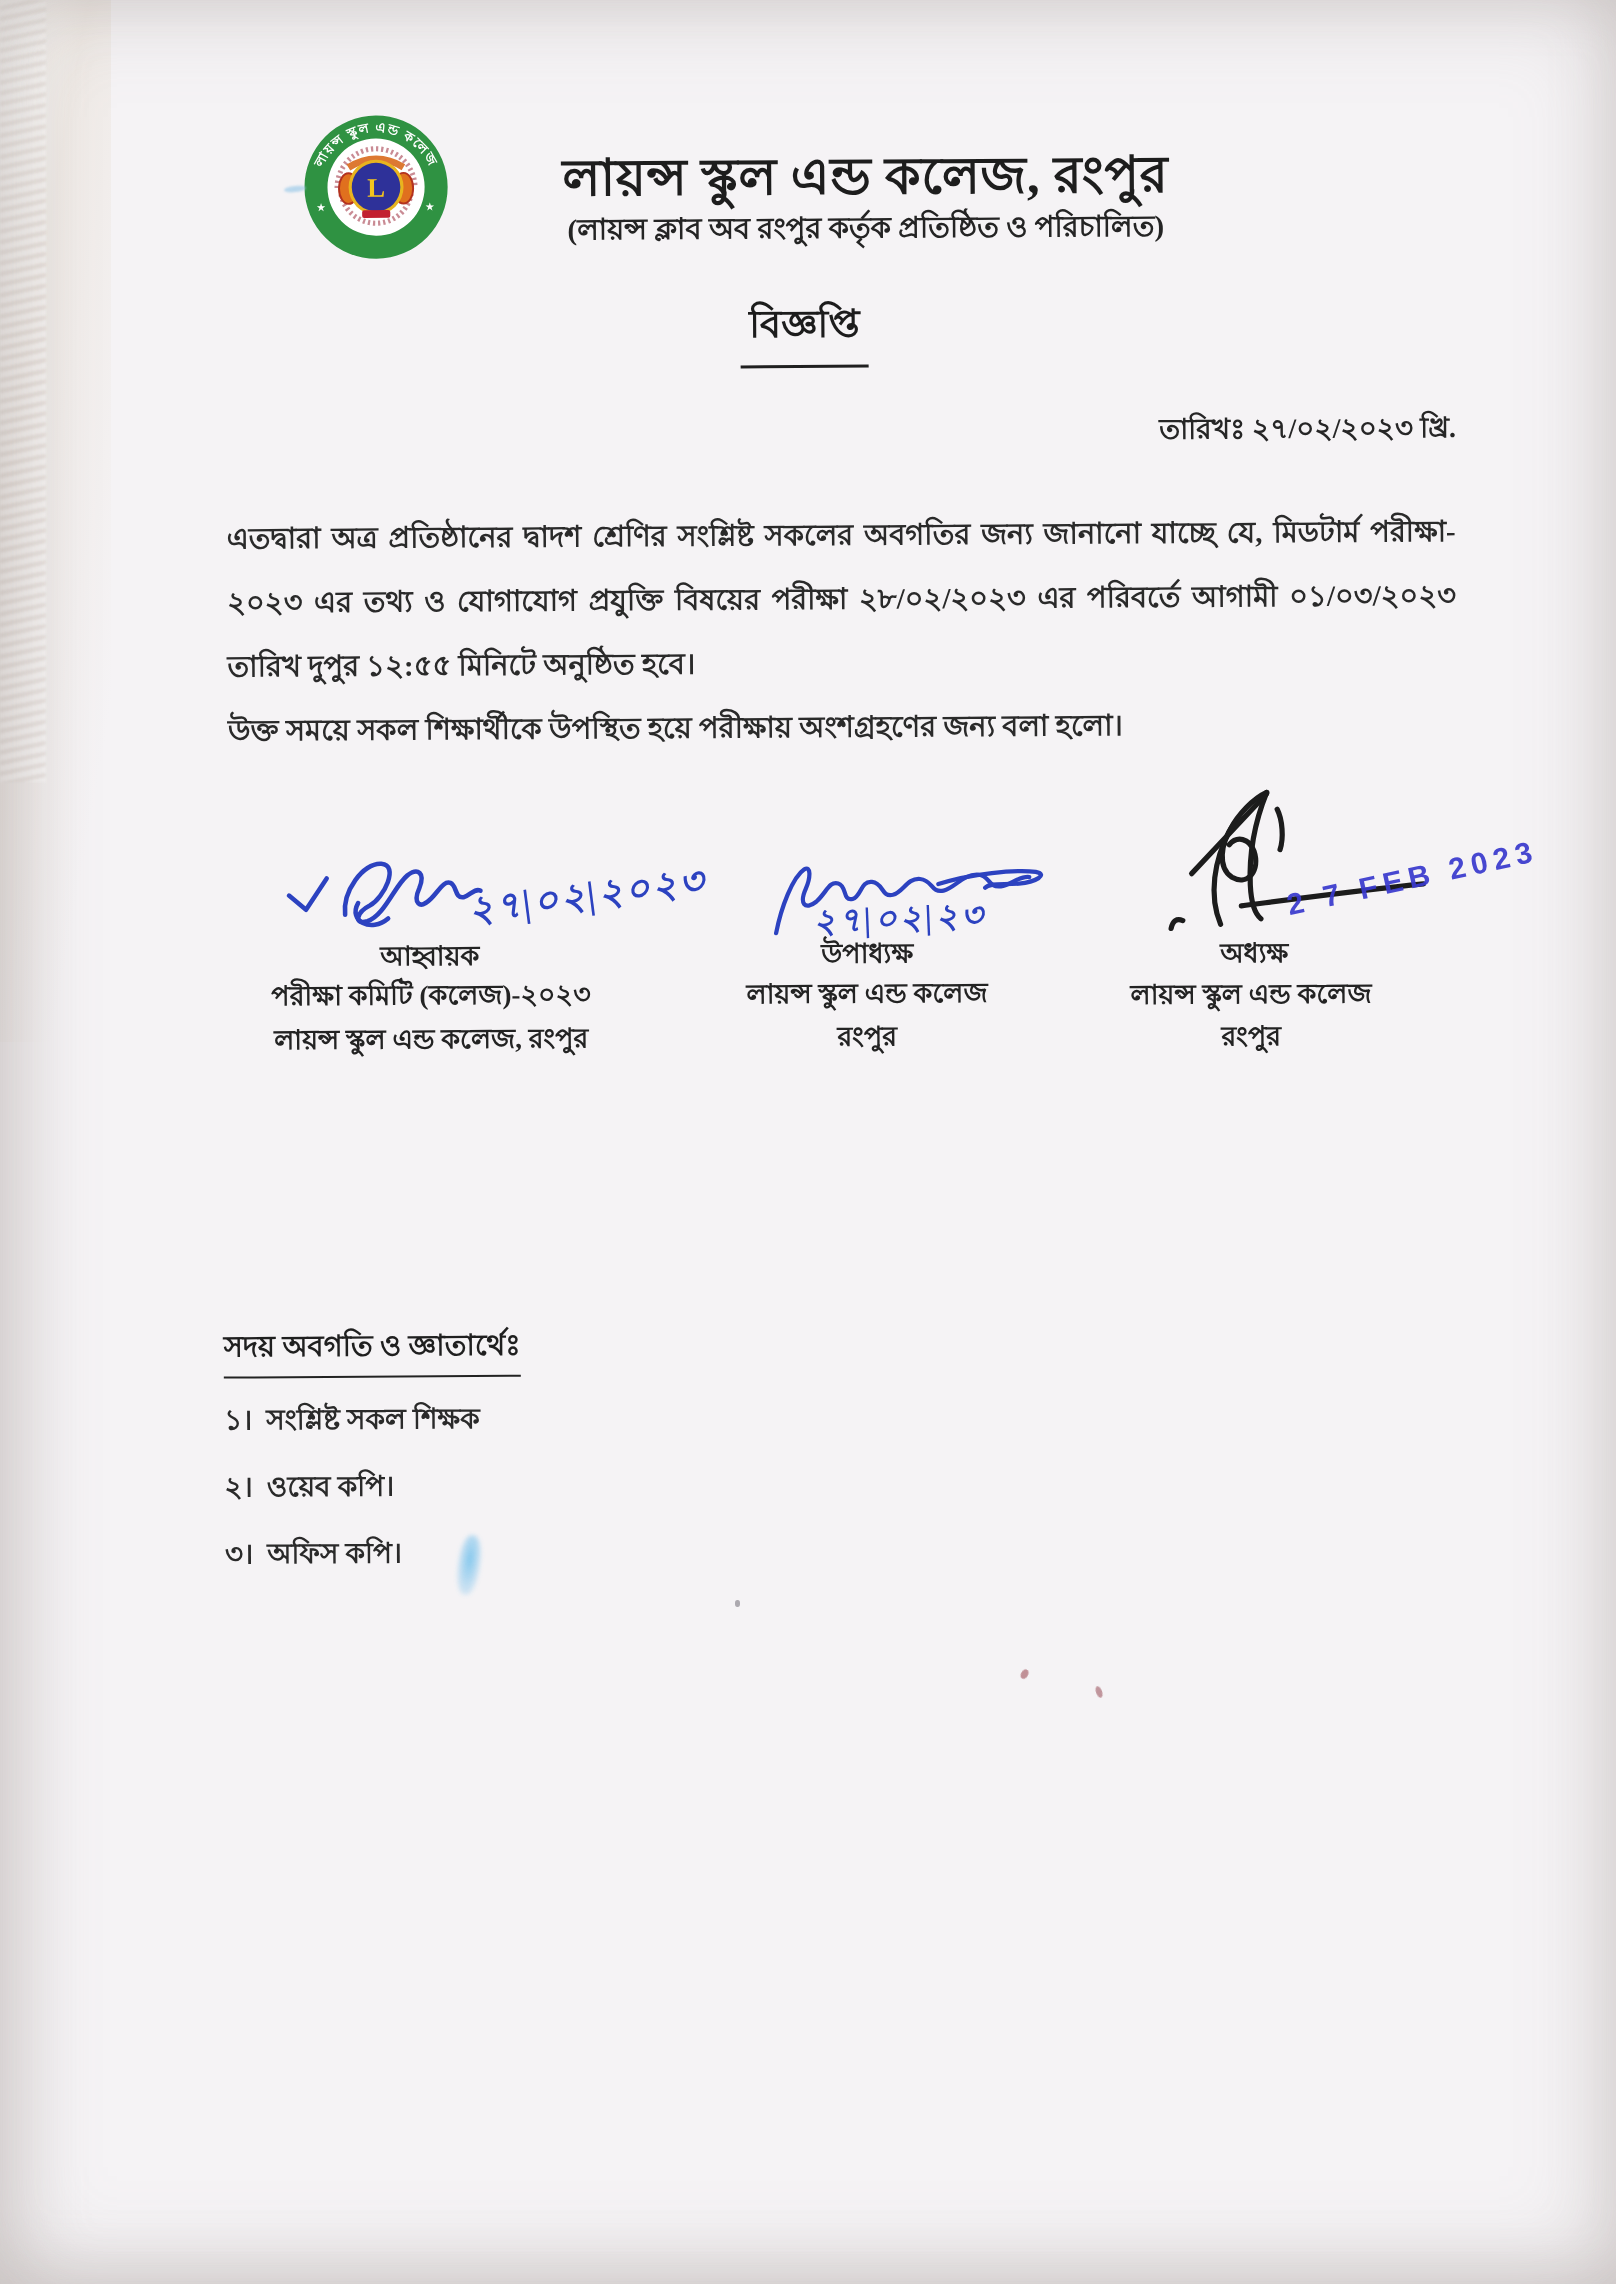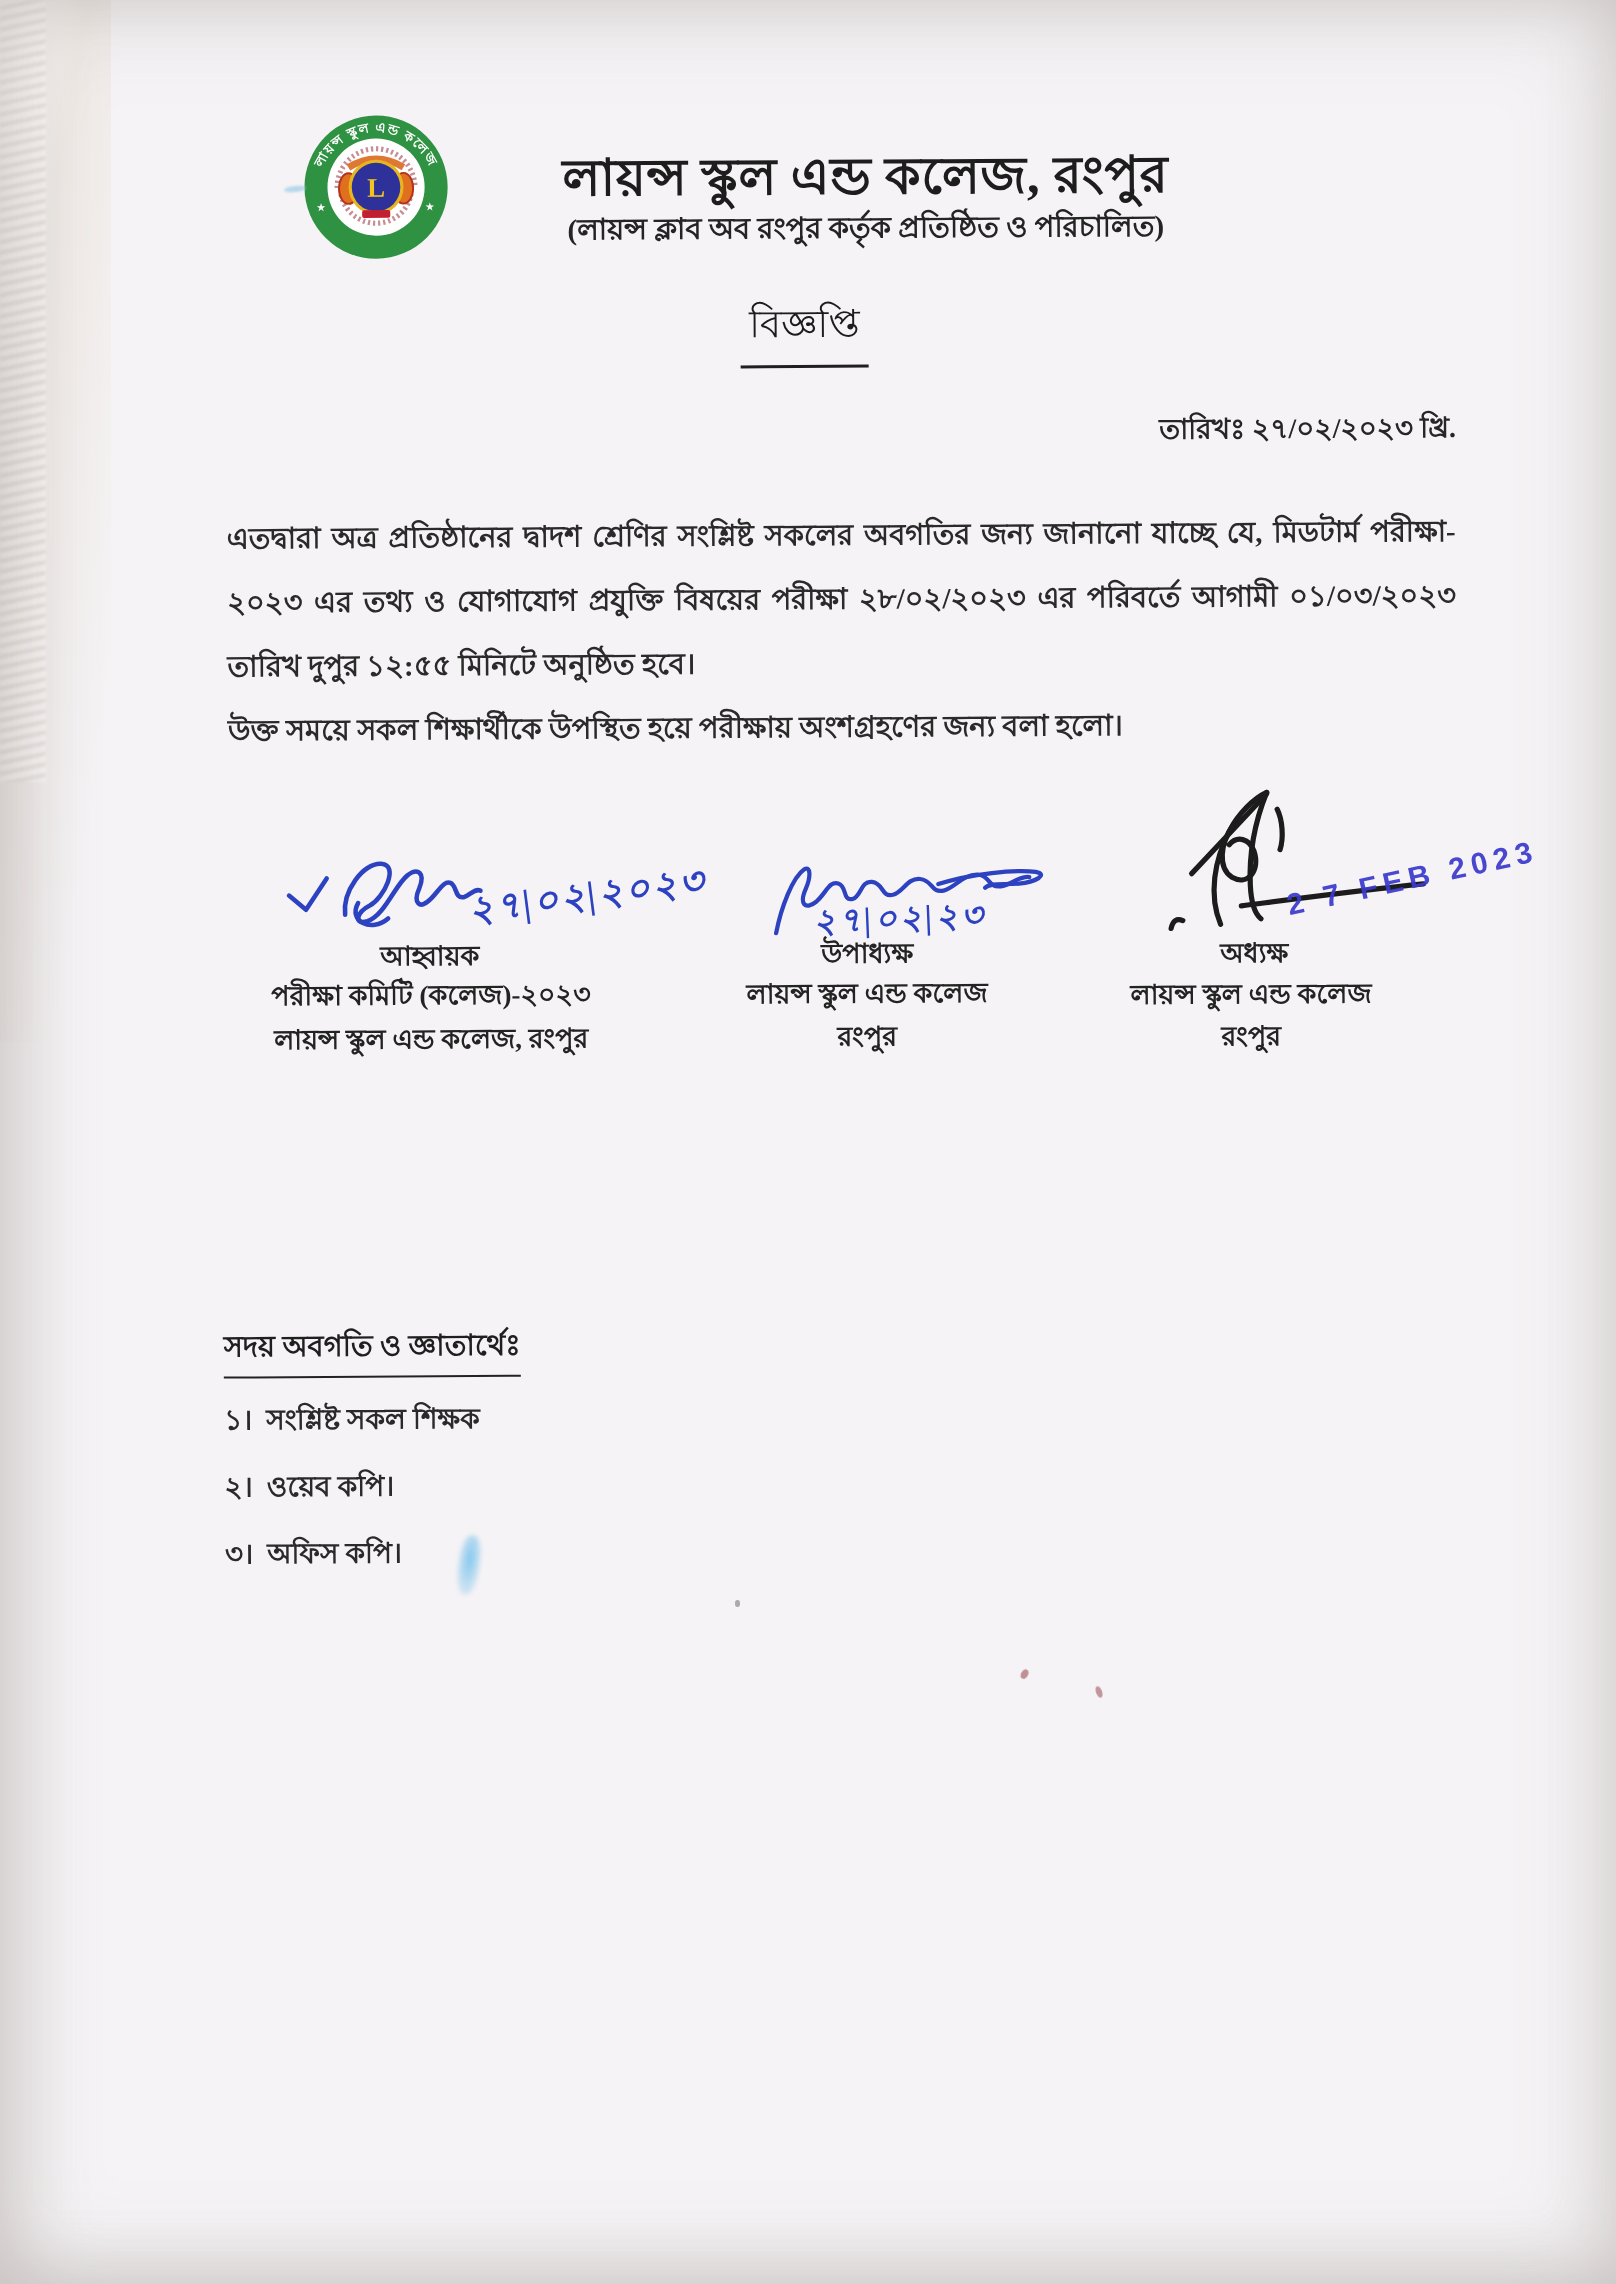--- a/index.html
+++ b/index.html
@@ -29,21 +29,21 @@
   .school-name{
     position:absolute;left:466px;top:115px;width:808px;text-align:center;
     font-size:51px;font-weight:700;letter-spacing:0.7px;color:#1d1d1d;line-height:1.1;
   }
   .tagline{
     position:absolute;left:466px;top:205px;width:808px;text-align:center;
     font-size:29px;font-weight:700;color:#242424;
   }
   .notice-wrap{position:absolute;left:0;top:294px;width:1616px;text-align:center;}
   .notice-wrap span{
-    display:inline-block;font-size:38px;font-weight:400;color:#1c1c1c;
+    display:inline-block;font-size:38px;font-weight:700;color:#1c1c1c;
     border-bottom:3.3px solid #1f1f1f;padding:0 9px 6.5px;
   }
   .date-line{
     position:absolute;top:410px;left:1003px;width:456px;text-align:right;
     font-size:28px;font-weight:700;
   }
   .bline{
     position:absolute;left:229px;width:1229px;font-size:29px;font-weight:700;
     color:#2a2a2a;white-space:nowrap;
   }

